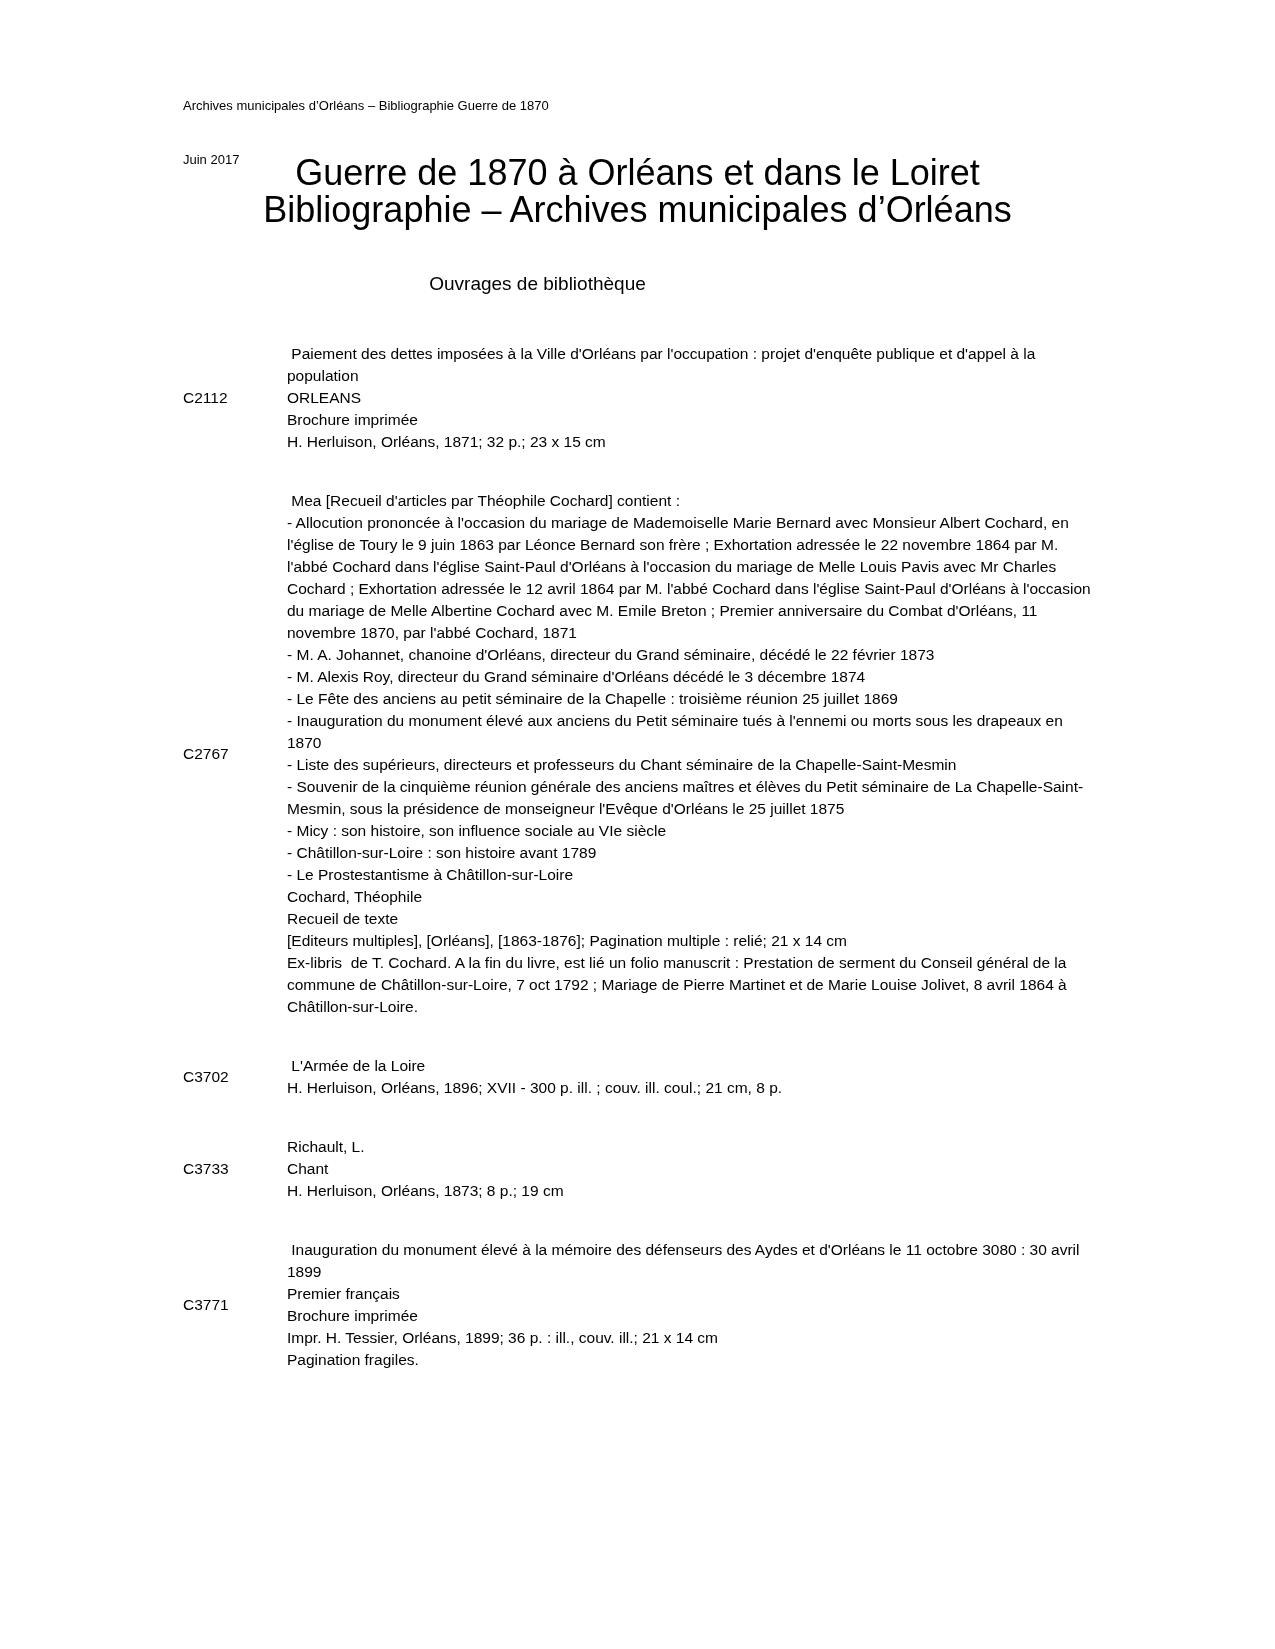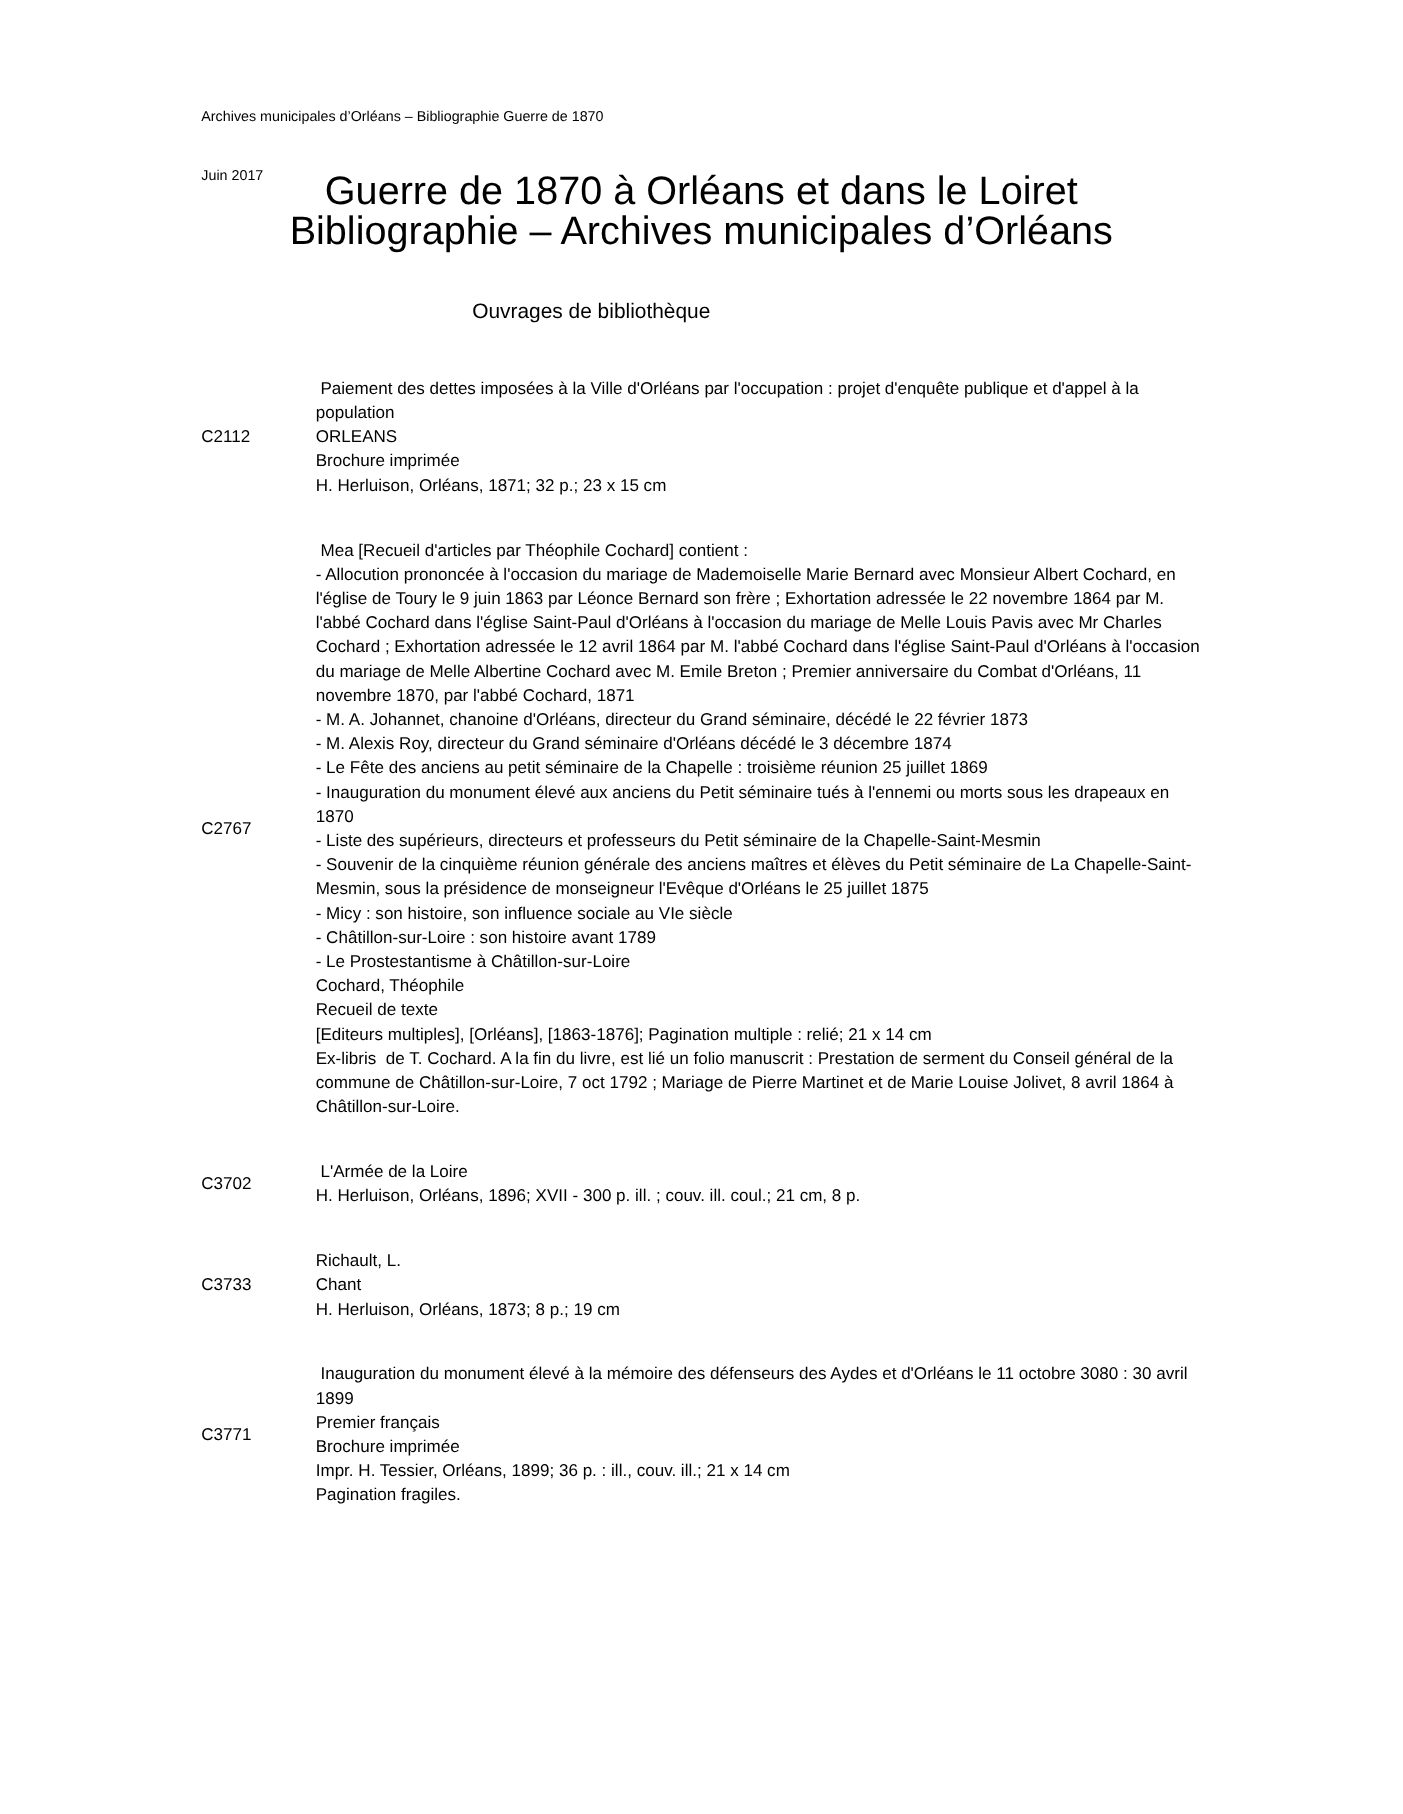--- a/index.html
+++ b/index.html
@@ -99,21 +99,21 @@
 
     <section class="entry">
       <div class="entry-id">C2767</div>
       <div class="entry-body">
         <div class="entry-paragraph"> Mea [Recueil d'articles par Théophile Cochard] contient :</div>
         <div class="entry-paragraph">- Allocution prononcée à l'occasion du mariage de Mademoiselle Marie Bernard avec Monsieur Albert Cochard, en l'église de Toury le 9 juin 1863 par Léonce Bernard son frère ; Exhortation adressée le 22 novembre 1864 par M. l'abbé Cochard dans l'église Saint-Paul d'Orléans à l'occasion du mariage de Melle Louis Pavis avec Mr Charles Cochard ; Exhortation adressée le 12 avril 1864 par M. l'abbé Cochard dans l'église Saint-Paul d'Orléans à l'occasion du mariage de Melle Albertine Cochard avec M. Emile Breton ; Premier anniversaire du Combat d'Orléans, 11 novembre 1870, par l'abbé Cochard, 1871</div>
         <div class="entry-paragraph">- M. A. Johannet, chanoine d'Orléans, directeur du Grand séminaire, décédé le 22 février 1873</div>
         <div class="entry-paragraph">- M. Alexis Roy, directeur du Grand séminaire d'Orléans décédé le 3 décembre 1874</div>
         <div class="entry-paragraph">- Le Fête des anciens au petit séminaire de la Chapelle : troisième réunion 25 juillet 1869</div>
         <div class="entry-paragraph">- Inauguration du monument élevé aux anciens du Petit séminaire tués à l'ennemi ou morts sous les drapeaux en 1870</div>
-        <div class="entry-paragraph">- Liste des supérieurs, directeurs et professeurs du Petit séminaire de la Chapelle-Saint-Mesmin</div>
+        <div class="entry-paragraph">- Liste des supérieurs, directeurs et professeurs du Chant séminaire de la Chapelle-Saint-Mesmin</div>
         <div class="entry-paragraph">- Souvenir de la cinquième réunion générale des anciens maîtres et élèves du Petit séminaire de La Chapelle-Saint-Mesmin, sous la présidence de monseigneur l'Evêque d'Orléans le 25 juillet 1875</div>
         <div class="entry-paragraph">- Micy : son histoire, son influence sociale au VIe siècle</div>
         <div class="entry-paragraph">- Châtillon-sur-Loire : son histoire avant 1789</div>
         <div class="entry-paragraph">- Le Prostestantisme à Châtillon-sur-Loire</div>
         <div class="entry-paragraph">Cochard, Théophile</div>
         <div class="entry-paragraph">Recueil de texte</div>
         <div class="entry-paragraph">[Editeurs multiples], [Orléans], [1863-1876]; Pagination multiple : relié; 21 x 14 cm</div>
         <div class="entry-paragraph">Ex-libris  de T. Cochard. A la fin du livre, est lié un folio manuscrit : Prestation de serment du Conseil général de la commune de Châtillon-sur-Loire, 7 oct 1792 ; Mariage de Pierre Martinet et de Marie Louise Jolivet, 8 avril 1864 à Châtillon-sur-Loire.</div>
       </div>
     </section>

